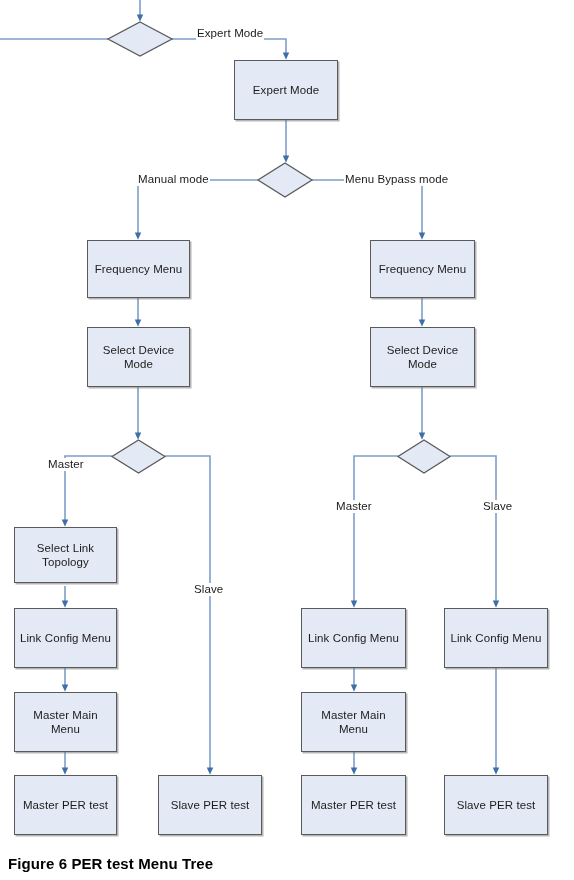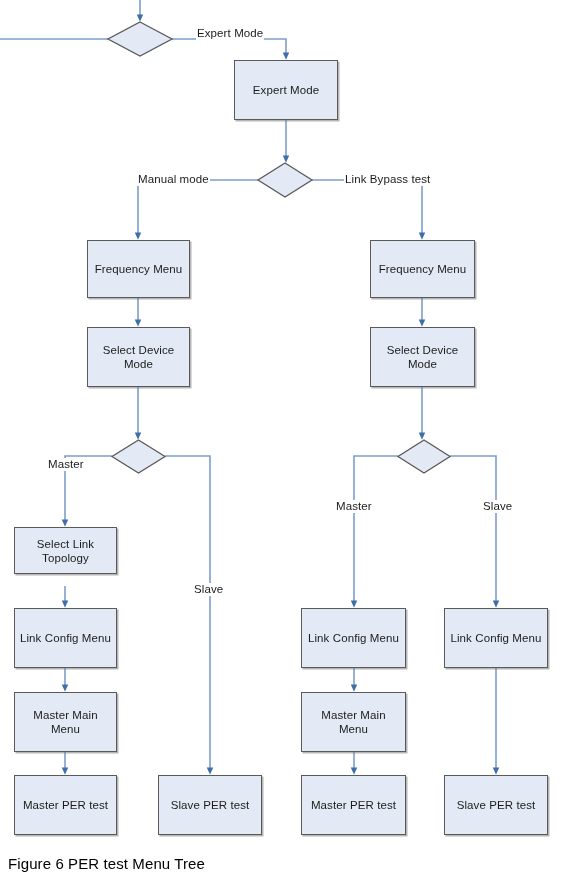--- a/index.html
+++ b/index.html
@@ -54,21 +54,21 @@
     letter-spacing: 0.1px;
     background: #ffffff;
     padding: 0 1px;
     line-height: 13px;
   }
   .caption {
     position: absolute;
     left: 8px;
     top: 855px;
     font-size: 15px;
-    font-weight: normal;
+    font-weight: bold;
     color: #000000;
     letter-spacing: 0.1px;
   }
 </style>
 </head>
 <body>
 
 <div id="canvas">
 
   <svg class="wires" viewBox="0 0 574 880">
@@ -120,21 +120,21 @@
     <span>Expert Mode</span>
   </div>
 
   <div class="node" style="left:87px;top:240px;width:103px;height:58px;">
     <span>Frequency Menu</span>
   </div>
   <div class="node" style="left:87px;top:327px;width:103px;height:60px;">
     <span>Select Device
 Mode</span>
   </div>
-  <div class="node" style="left:14px;top:527px;width:103px;height:47px;">
+  <div class="node" style="left:14px;top:527px;width:103px;height:56px;">
     <span>Select Link
 Topology</span>
   </div>
   <div class="node" style="left:14px;top:608px;width:103px;height:60px;">
     <span>Link Config Menu</span>
   </div>
   <div class="node" style="left:14px;top:692px;width:103px;height:60px;">
     <span>Master Main Menu</span>
   </div>
   <div class="node" style="left:14px;top:775px;width:103px;height:60px;">
@@ -162,20 +162,20 @@
   </div>
   <div class="node" style="left:444px;top:608px;width:104px;height:60px;">
     <span>Link Config Menu</span>
   </div>
   <div class="node" style="left:444px;top:775px;width:104px;height:60px;">
     <span>Slave PER test</span>
   </div>
 
   <div class="edge-label" style="left:196px;top:27px;">Expert Mode</div>
   <div class="edge-label" style="left:137px;top:173px;">Manual mode</div>
-  <div class="edge-label" style="left:344px;top:173px;">Link Bypass test</div>
+  <div class="edge-label" style="left:344px;top:173px;">Menu Bypass mode</div>
   <div class="edge-label" style="left:47px;top:458px;">Master</div>
   <div class="edge-label" style="left:193px;top:583px;">Slave</div>
   <div class="edge-label" style="left:335px;top:500px;">Master</div>
   <div class="edge-label" style="left:482px;top:500px;">Slave</div>
 
   <div class="caption">Figure 6 PER test Menu Tree</div>
 </div>
 
 </body></html>

